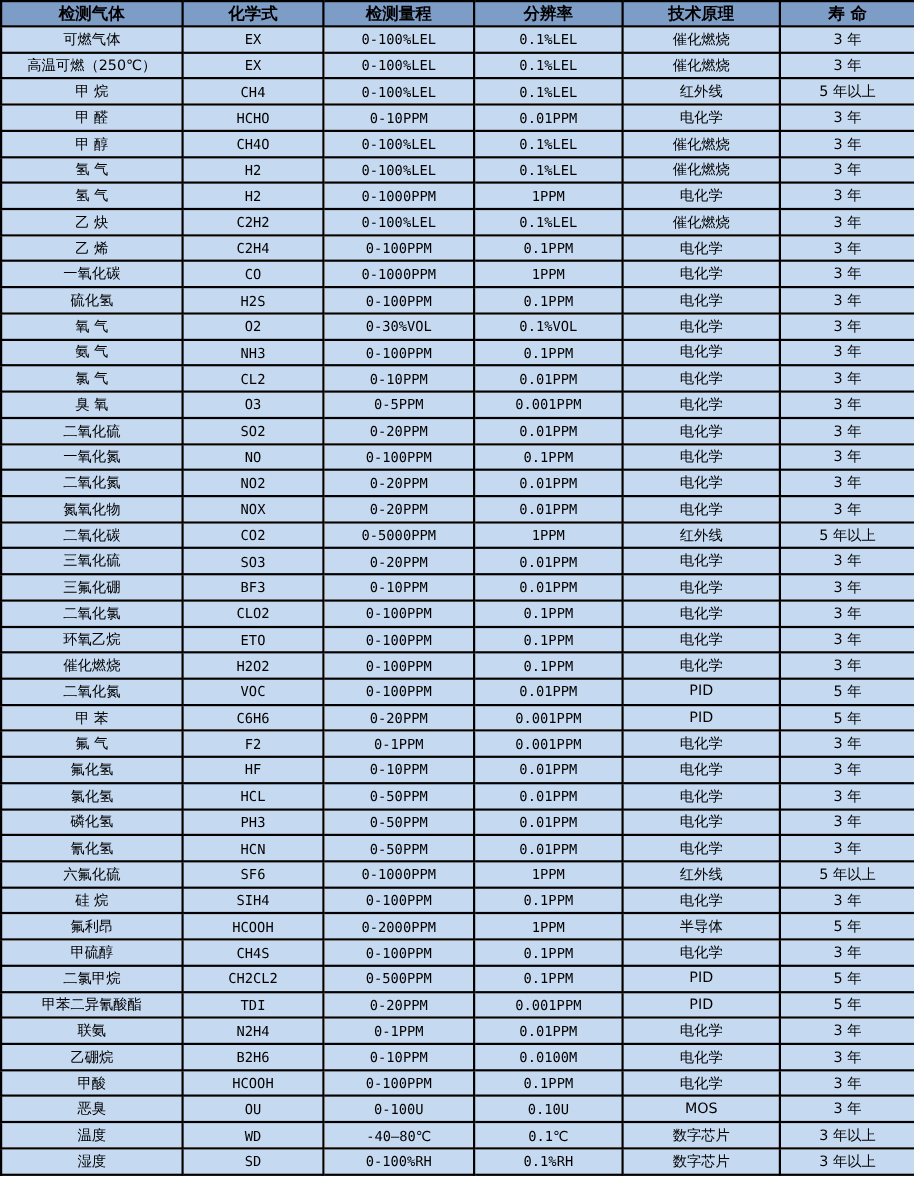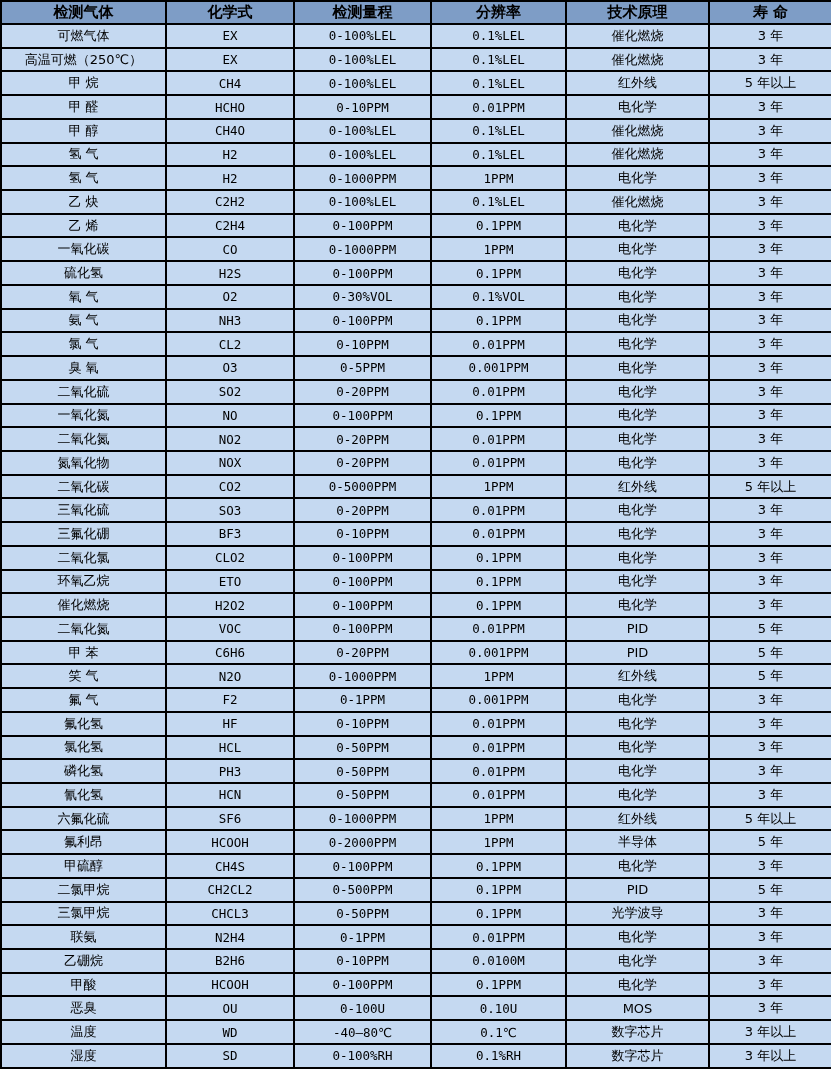--- a/index.html
+++ b/index.html
@@ -297,28 +297,20 @@
         </tr>
         <tr>
           <td class="cell-gas">甲 苯</td>
           <td class="cell-formula">C6H6</td>
           <td class="cell-range">0-20PPM</td>
           <td class="cell-resolution">0.001PPM</td>
           <td class="cell-principle">PID</td>
           <td class="cell-lifespan">5 年</td>
         </tr>
         <tr>
-          <td class="cell-gas">笑 气</td>
-          <td class="cell-formula">N2O</td>
-          <td class="cell-range">0-1000PPM</td>
-          <td class="cell-resolution">1PPM</td>
-          <td class="cell-principle">红外线</td>
-          <td class="cell-lifespan">5 年</td>
-        </tr>
-        <tr>
           <td class="cell-gas">氟 气</td>
           <td class="cell-formula">F2</td>
           <td class="cell-range">0-1PPM</td>
           <td class="cell-resolution">0.001PPM</td>
           <td class="cell-principle">电化学</td>
           <td class="cell-lifespan">3 年</td>
         </tr>
         <tr>
           <td class="cell-gas">氟化氢</td>
           <td class="cell-formula">HF</td>
@@ -353,20 +345,28 @@
         </tr>
         <tr>
           <td class="cell-gas">六氟化硫</td>
           <td class="cell-formula">SF6</td>
           <td class="cell-range">0-1000PPM</td>
           <td class="cell-resolution">1PPM</td>
           <td class="cell-principle">红外线</td>
           <td class="cell-lifespan">5 年以上</td>
         </tr>
         <tr>
+          <td class="cell-gas">硅 烷</td>
+          <td class="cell-formula">SIH4</td>
+          <td class="cell-range">0-100PPM</td>
+          <td class="cell-resolution">0.1PPM</td>
+          <td class="cell-principle">电化学</td>
+          <td class="cell-lifespan">3 年</td>
+        </tr>
+        <tr>
           <td class="cell-gas">氟利昂</td>
           <td class="cell-formula">HCOOH</td>
           <td class="cell-range">0-2000PPM</td>
           <td class="cell-resolution">1PPM</td>
           <td class="cell-principle">半导体</td>
           <td class="cell-lifespan">5 年</td>
         </tr>
         <tr>
           <td class="cell-gas">甲硫醇</td>
           <td class="cell-formula">CH4S</td>
@@ -377,26 +377,26 @@
         </tr>
         <tr>
           <td class="cell-gas">二氯甲烷</td>
           <td class="cell-formula">CH2CL2</td>
           <td class="cell-range">0-500PPM</td>
           <td class="cell-resolution">0.1PPM</td>
           <td class="cell-principle">PID</td>
           <td class="cell-lifespan">5 年</td>
         </tr>
         <tr>
-          <td class="cell-gas">三氯甲烷</td>
-          <td class="cell-formula">CHCL3</td>
-          <td class="cell-range">0-50PPM</td>
-          <td class="cell-resolution">0.1PPM</td>
-          <td class="cell-principle">光学波导</td>
-          <td class="cell-lifespan">3 年</td>
+          <td class="cell-gas">甲苯二异氰酸酯</td>
+          <td class="cell-formula">TDI</td>
+          <td class="cell-range">0-20PPM</td>
+          <td class="cell-resolution">0.001PPM</td>
+          <td class="cell-principle">PID</td>
+          <td class="cell-lifespan">5 年</td>
         </tr>
         <tr>
           <td class="cell-gas">联氨</td>
           <td class="cell-formula">N2H4</td>
           <td class="cell-range">0-1PPM</td>
           <td class="cell-resolution">0.01PPM</td>
           <td class="cell-principle">电化学</td>
           <td class="cell-lifespan">3 年</td>
         </tr>
         <tr>

